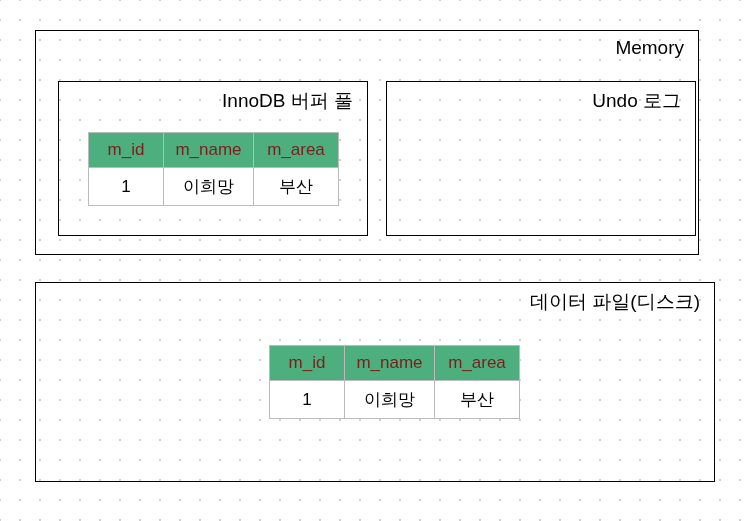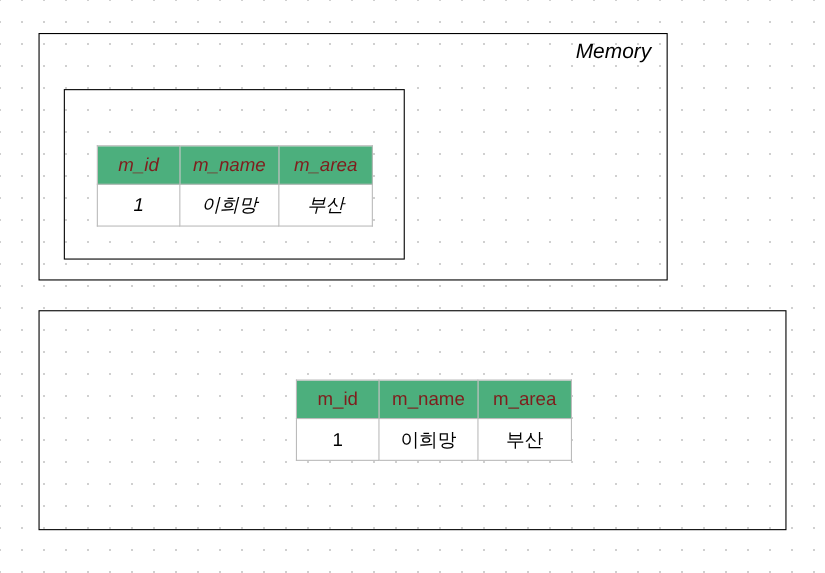--- a/index.html
+++ b/index.html
@@ -14,23 +14,22 @@
       position: relative;
     }
     .outer-box {
       position: absolute;
       border: 1px solid #000;
       background: transparent;
     }
     .memory-box {
       left: 35px;
       top: 30px;
-      width: 572px;
+      width: 664px;
       height: 225px;
-      font-style: italic;
     }
     .disk-box {
       left: 35px;
       top: 282px;
       width: 680px;
       height: 200px;
     }
     .inner-box {
       position: absolute;
       border: 1px solid #000;
@@ -91,41 +90,46 @@
     .col-name { width: 90px; }
     .col-area { width: 85px; }
   </style>
 </head>
 <body>
 
 <div class="outer-box memory-box">
   <div class="box-title">Memory</div>
 
   <div class="inner-box buffer-box">
+    <div class="box-title">InnoDB 버퍼 풀</div>
     <table class="data-table buffer-table">
       <thead>
         <tr>
           <th class="col-id">m_id</th>
           <th class="col-name">m_name</th>
           <th class="col-area">m_area</th>
         </tr>
       </thead>
       <tbody>
         <tr>
           <td>1</td>
           <td>이희망</td>
           <td>부산</td>
         </tr>
       </tbody>
     </table>
   </div>
 
+  <div class="inner-box undo-box">
+    <div class="box-title">Undo 로그</div>
+  </div>
 </div>
 
 <div class="outer-box disk-box">
+  <div class="box-title">데이터 파일(디스크)</div>
   <table class="data-table disk-table">
     <thead>
       <tr>
         <th class="col-id">m_id</th>
         <th class="col-name">m_name</th>
         <th class="col-area">m_area</th>
       </tr>
     </thead>
     <tbody>
       <tr>

